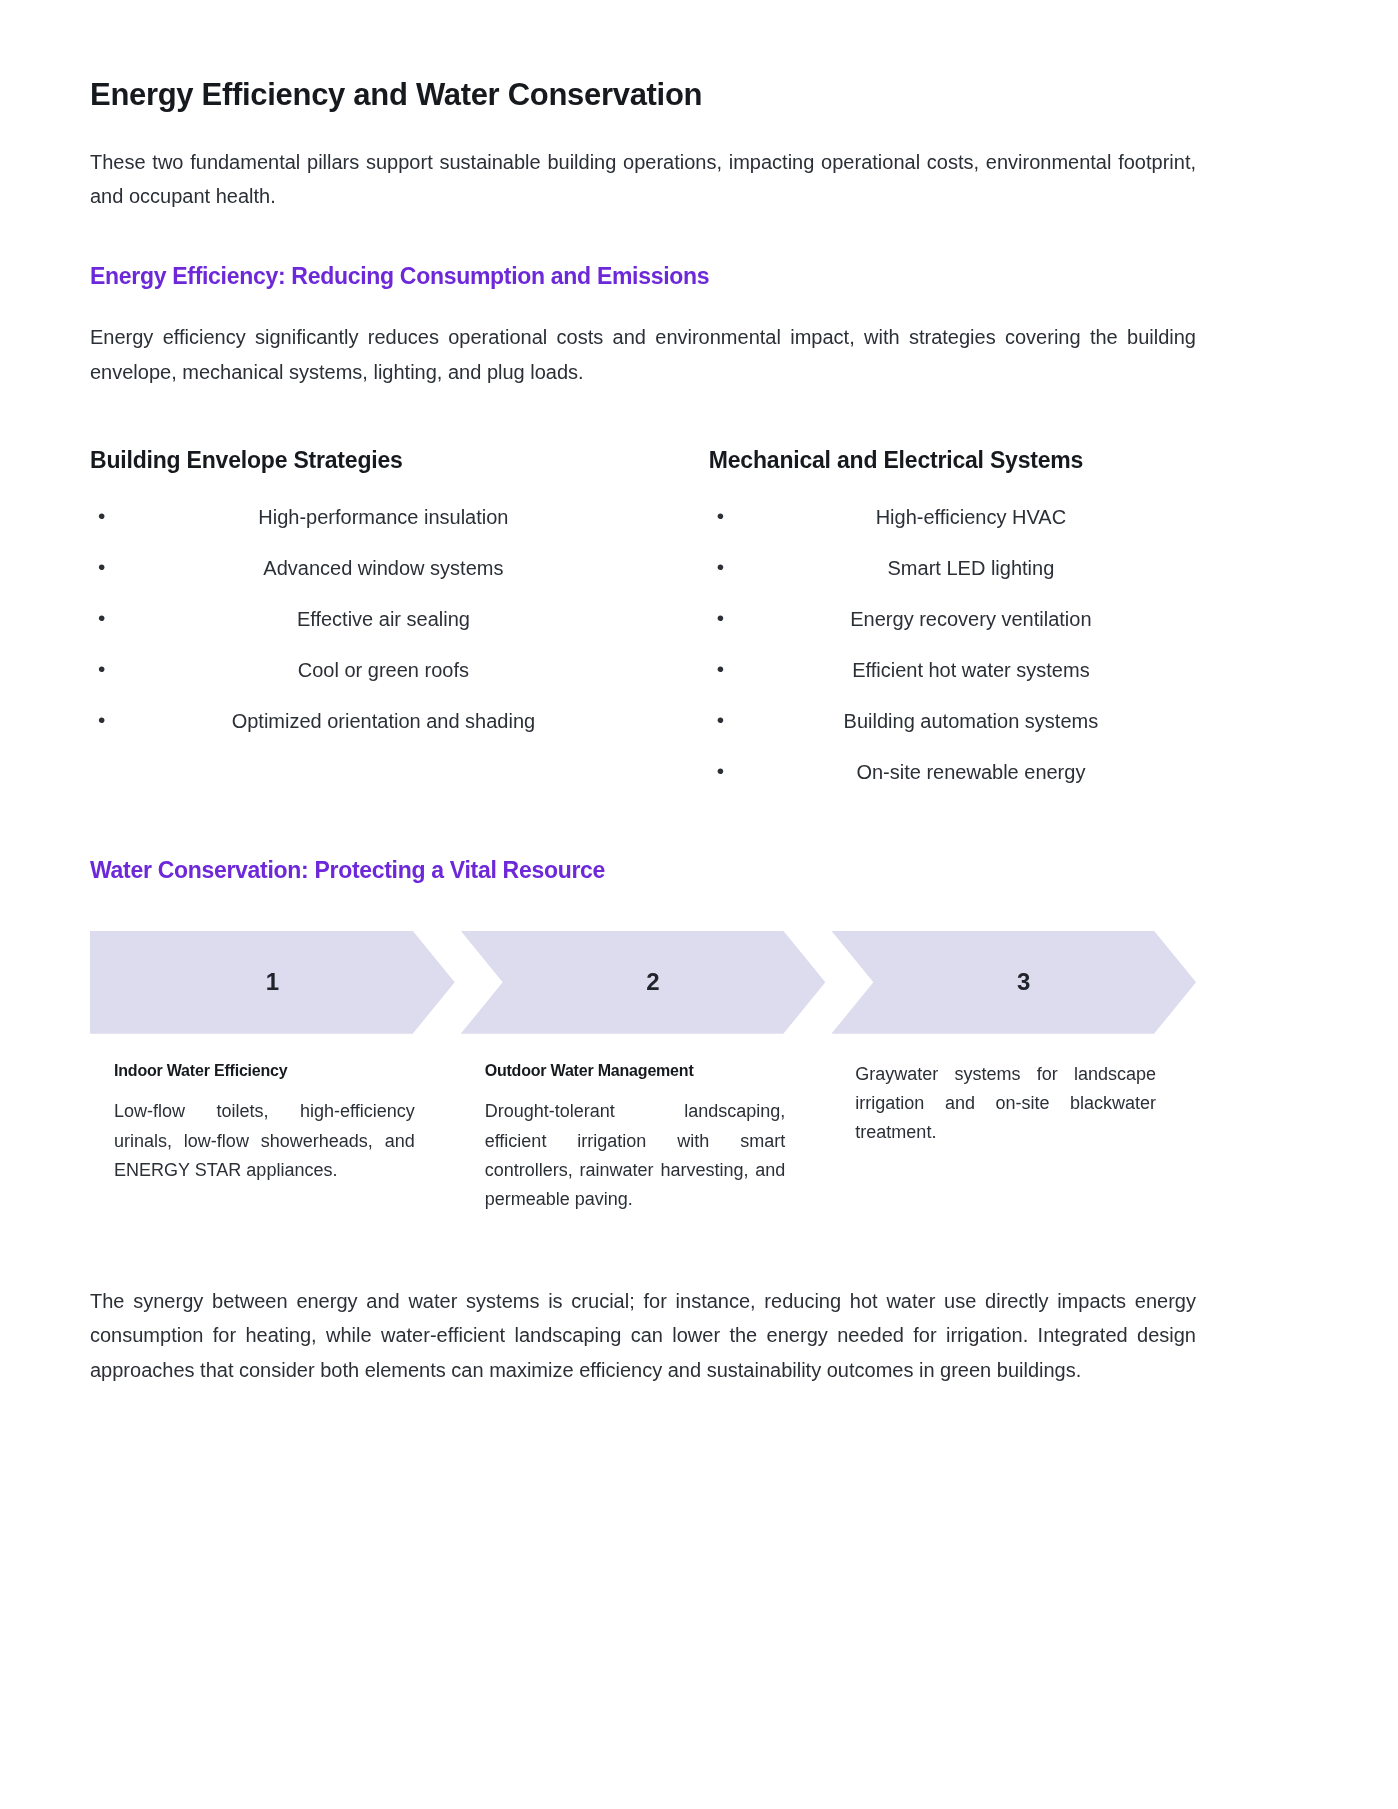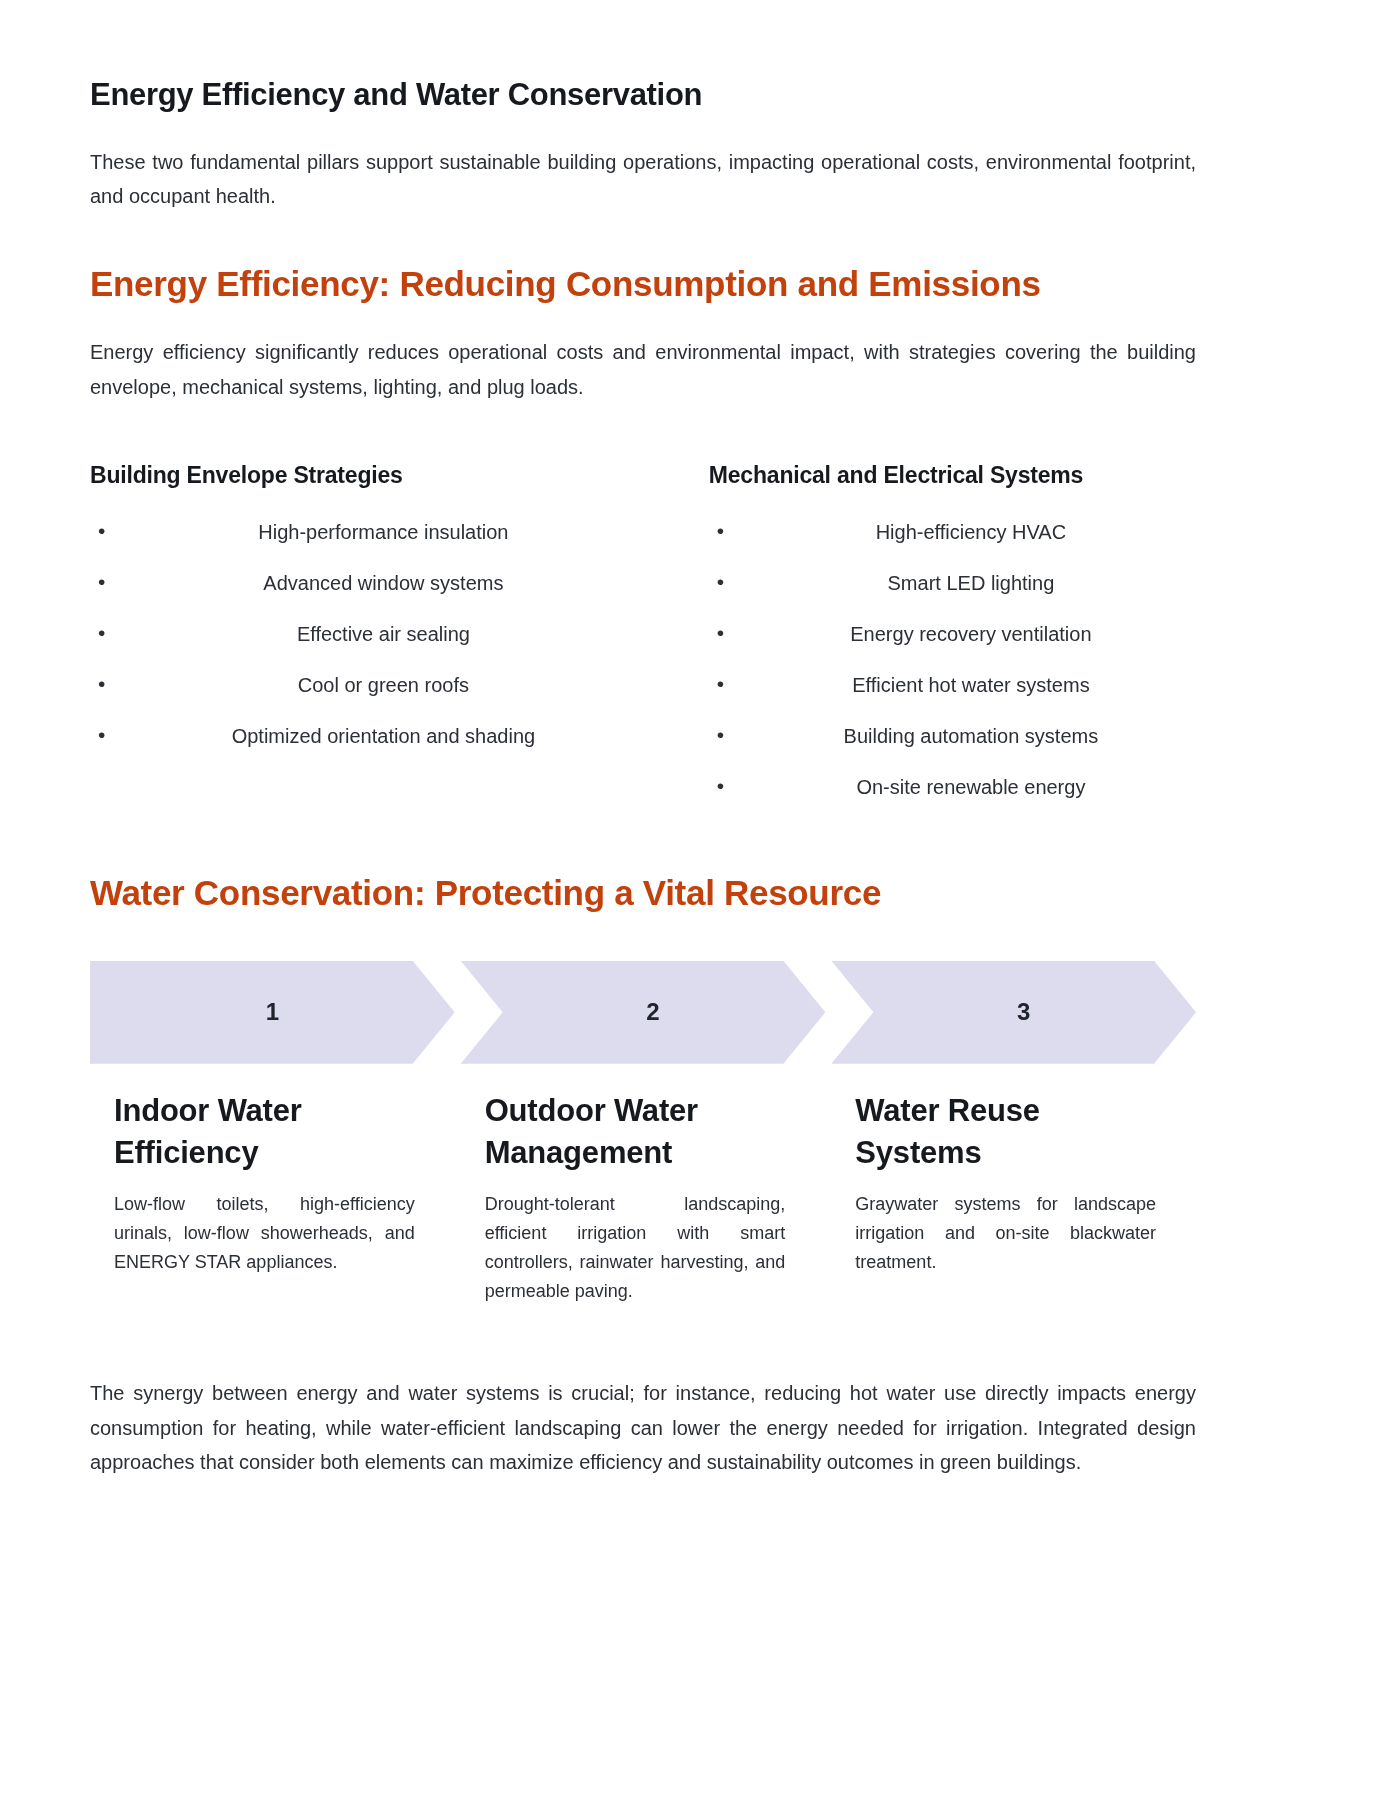--- a/index.html
+++ b/index.html
@@ -23,26 +23,26 @@
   }
   h1.doc-title {
     font-size: 31px;
     line-height: 1.25;
     font-weight: bold;
     letter-spacing: -0.3px;
     margin: 18px 0 0 0;
     color: #16191d;
   }
   h2.section-title {
-    font-size: 35px;
+    font-size: 23px;
     line-height: 1.25;
     font-weight: bold;
     letter-spacing: -0.3px;
     margin: 48px 0 0 0;
-    color: #c2410c;
+    color: #6d28d9;
   }
   p.body-text {
     font-size: 20px;
     line-height: 1.72;
     margin: 30px 0 0 0;
     text-align: justify;
     color: #2b2f36;
   }
   .columns {
     display: flex;
@@ -112,21 +112,21 @@
   }
   .chev-body {
     padding-right: 40px;
     padding-left: 24px;
     margin-top: 26px;
   }
   .chev-col:first-child .chev-body {
     padding-left: 24px;
   }
   h4.chev-title {
-    font-size: 31px;
+    font-size: 16px;
     font-weight: bold;
     line-height: 1.35;
     letter-spacing: -0.2px;
     margin: 0;
     color: #16191d;
   }
   p.chev-text {
     font-size: 18px;
     line-height: 1.62;
     margin: 16px 0 0 0;
@@ -192,21 +192,20 @@
     <div class="chev-col">
       <div class="chev">2</div>
       <div class="chev-body">
         <h4 class="chev-title">Outdoor Water Management</h4>
         <p class="chev-text">Drought-tolerant landscaping, efficient irrigation with smart controllers, rainwater harvesting, and permeable paving.</p>
       </div>
     </div>
     <div class="chev-col">
       <div class="chev">3</div>
       <div class="chev-body">
-        <h4 class="chev-title">Water Reuse Systems</h4>
         <p class="chev-text">Graywater systems for landscape irrigation and on-site blackwater treatment.</p>
       </div>
     </div>
   </div>
 
   <p class="closing">The synergy between energy and water systems is crucial; for instance, reducing hot water use directly impacts energy consumption for heating, while water-efficient landscaping can lower the energy needed for irrigation. Integrated design approaches that consider both elements can maximize efficiency and sustainability outcomes in green buildings.</p>
 
 </div>
 
 </body></html>

